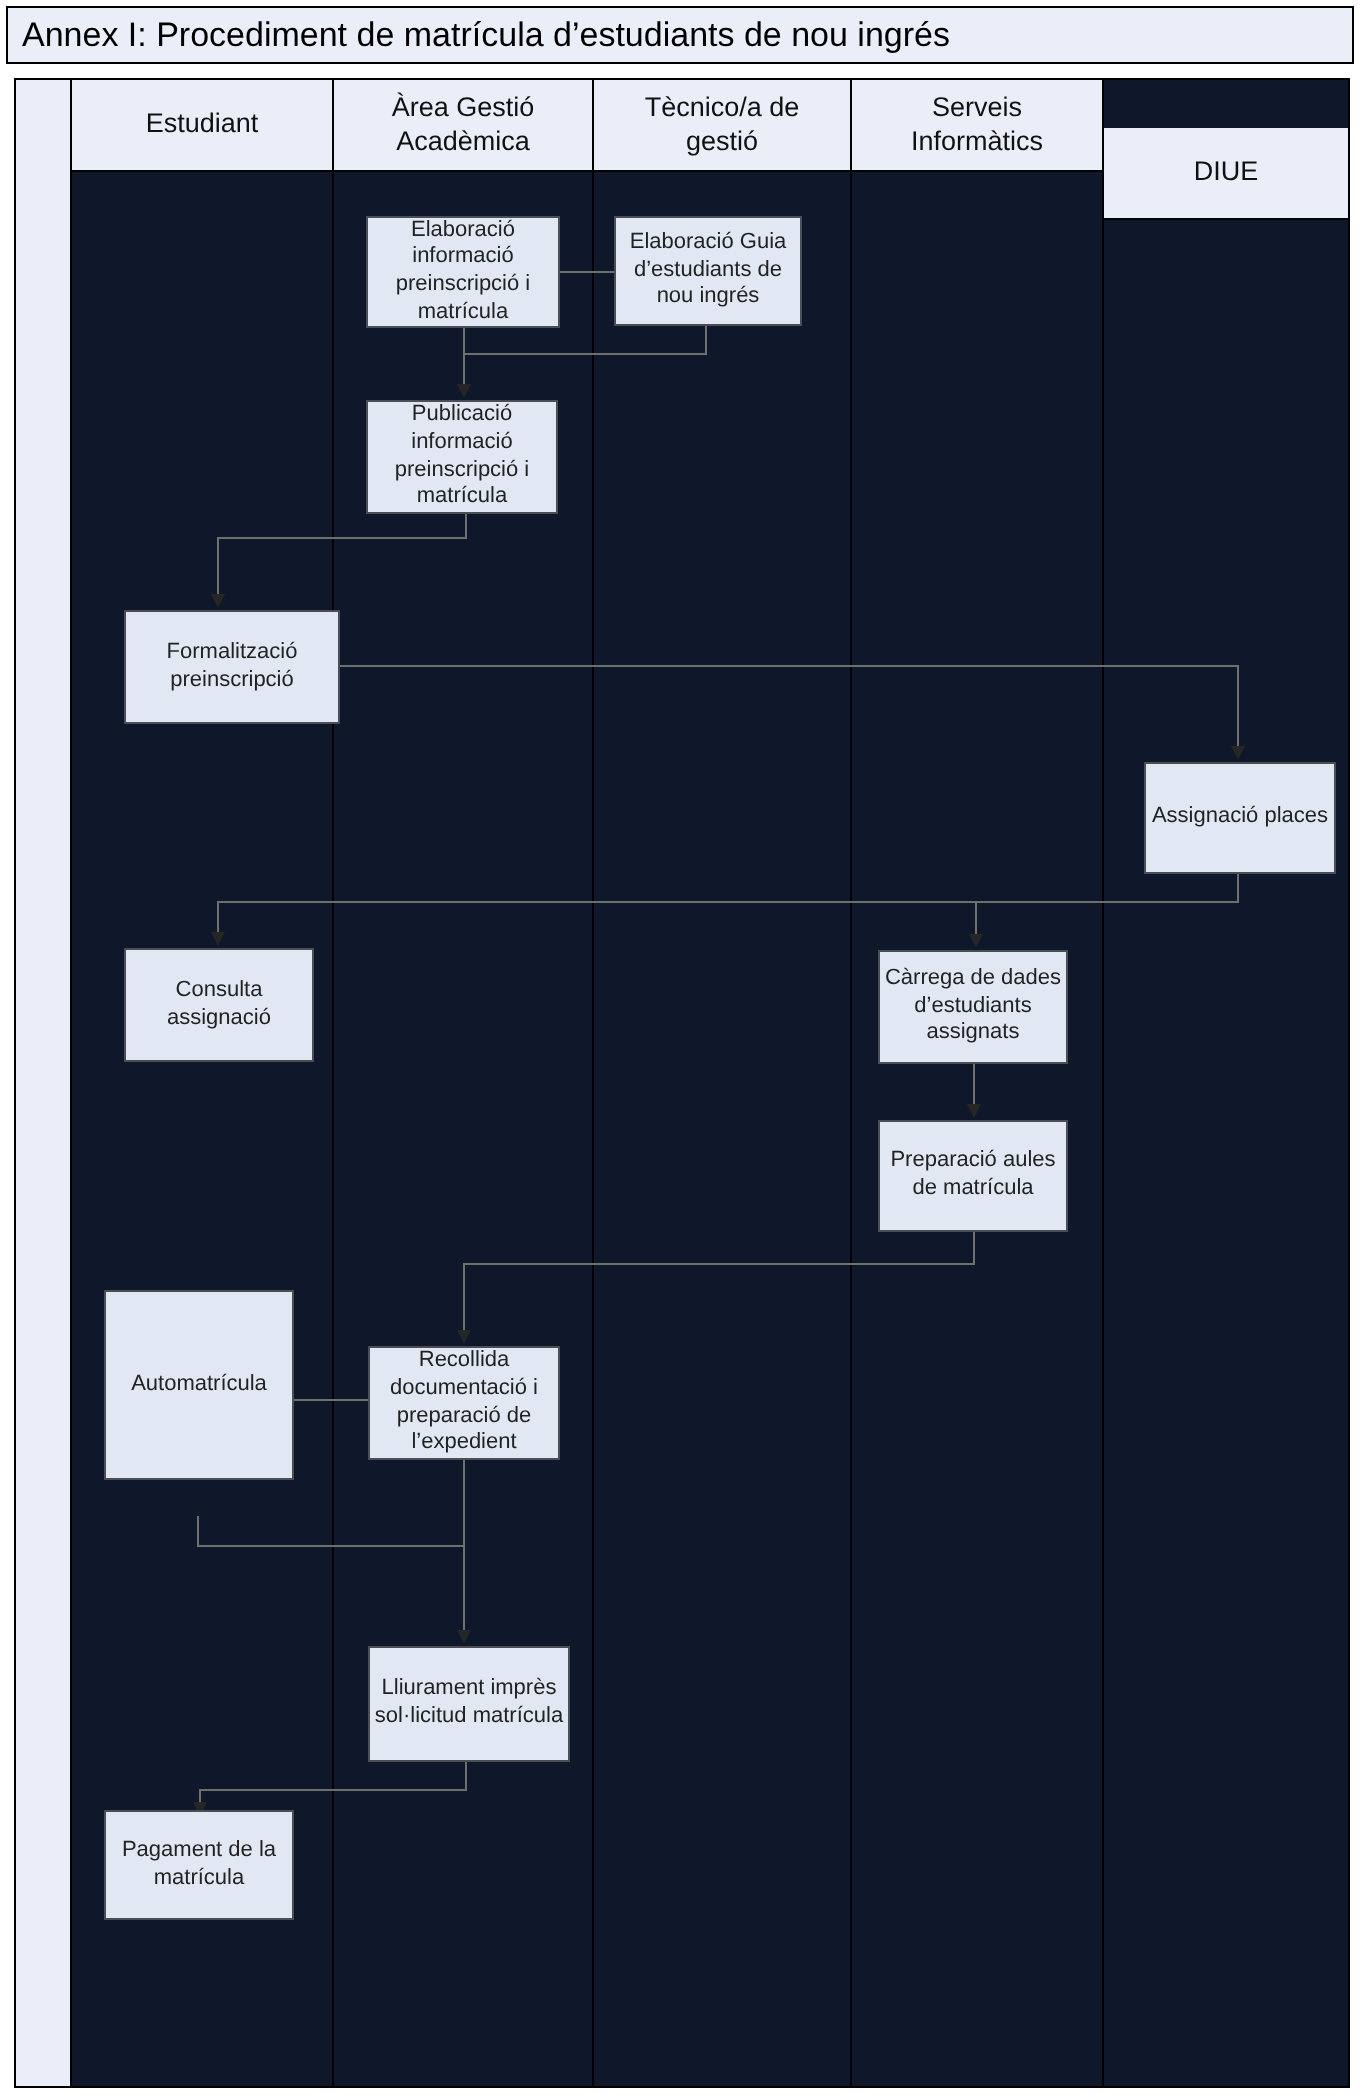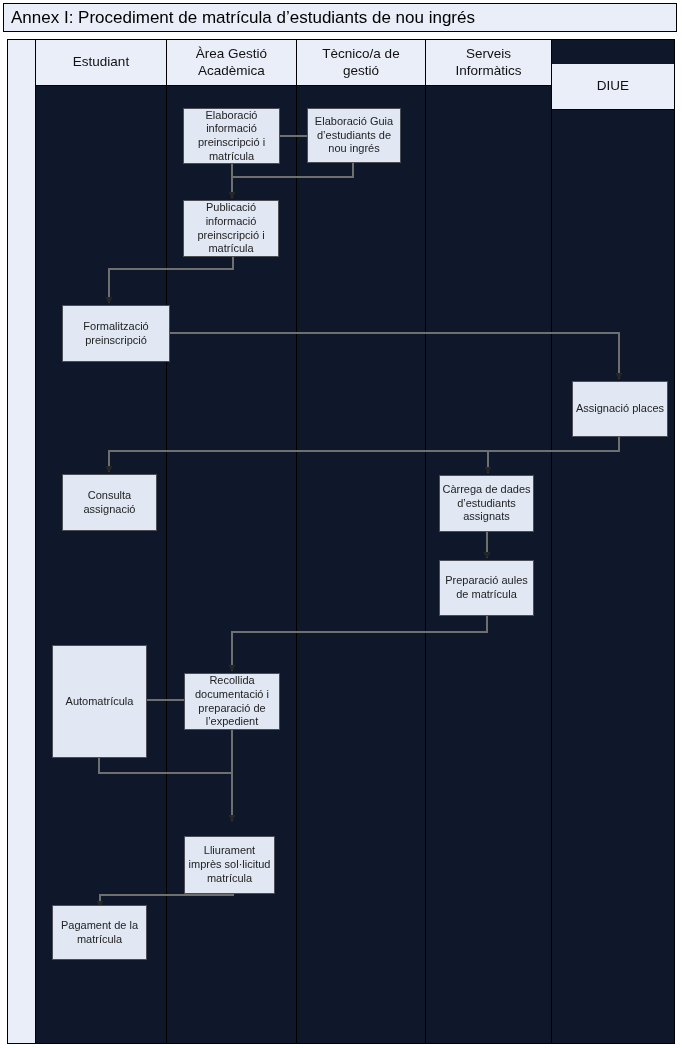--- a/index.html
+++ b/index.html
@@ -119,19 +119,19 @@
 
   <div id="flow-layer">
       <div class="node" style="left: 183px; top: 108px; width: 97px; height: 56px;">Elaboració informació preinscripció i matrícula</div>
       <div class="node" style="left: 307px; top: 108px; width: 94px; height: 55px;">Elaboració Guia d’estudiants de nou ingrés</div>
       <div class="node" style="left: 183px; top: 200px; width: 96px; height: 57px;">Publicació informació preinscripció i matrícula</div>
       <div class="node" style="left: 62px; top: 305px; width: 108px; height: 57px;">Formalització preinscripció</div>
       <div class="node" style="left: 572px; top: 381px; width: 96px; height: 56px;">Assignació places</div>
       <div class="node" style="left: 62px; top: 474px; width: 95px; height: 57px;">Consulta assignació</div>
       <div class="node" style="left: 439px; top: 475px; width: 95px; height: 57px;">Càrrega de dades d’estudiants assignats</div>
       <div class="node" style="left: 439px; top: 560px; width: 95px; height: 56px;">Preparació aules de matrícula</div>
-      <div class="node" style="left: 52px; top: 645px; width: 95px; height: 113px;">Automatrícula</div>
+      <div class="node" style="left: 52px; top: 645px; width: 95px; height: 95px;">Automatrícula</div>
       <div class="node" style="left: 184px; top: 673px; width: 96px; height: 57px;">Recollida documentació i preparació de l’expedient</div>
-      <div class="node" style="left: 184px; top: 823px; width: 91px; height: 58px; margin-top: 13px;">Lliurament imprès sol·licitud matrícula</div>
+      <div class="node" style="left: 184px; top: 823px; width: 101px; height: 58px;">Lliurament imprès sol·licitud matrícula</div>
       <div class="node" style="left: 52px; top: 905px; width: 95px; height: 55px;">Pagament de la matrícula</div>
     </div>
 
 </div>
 
 </body></html>

